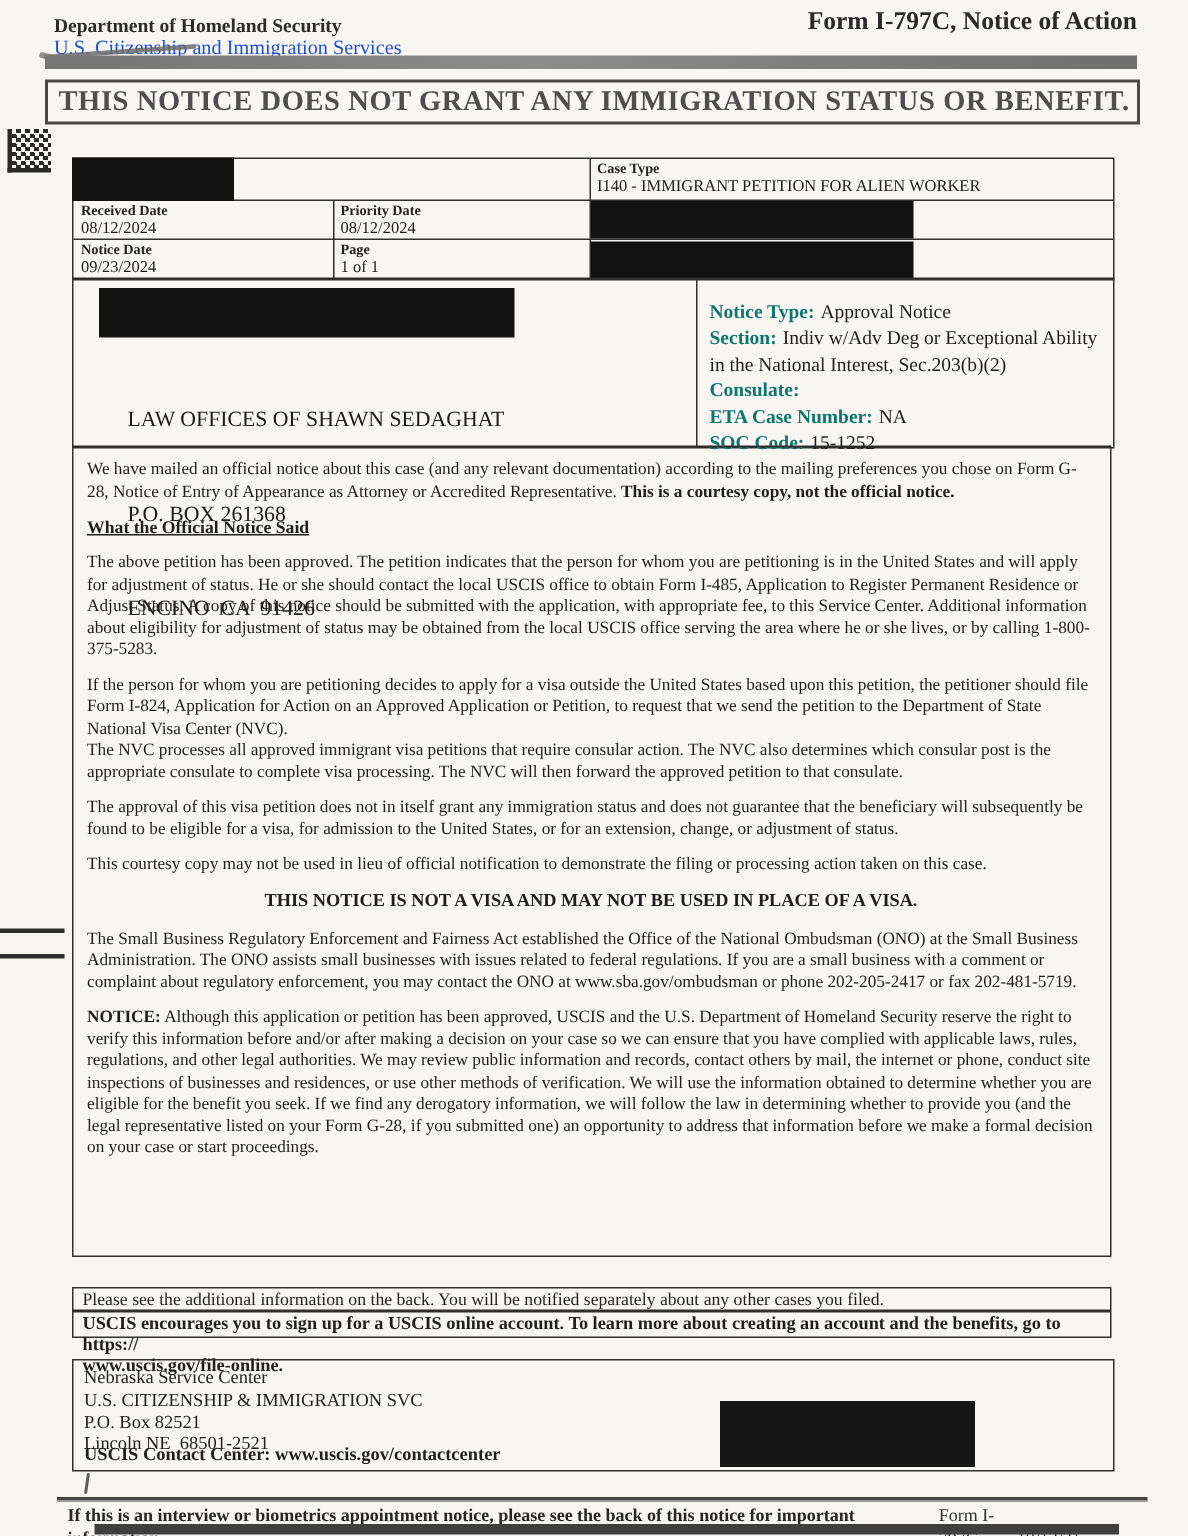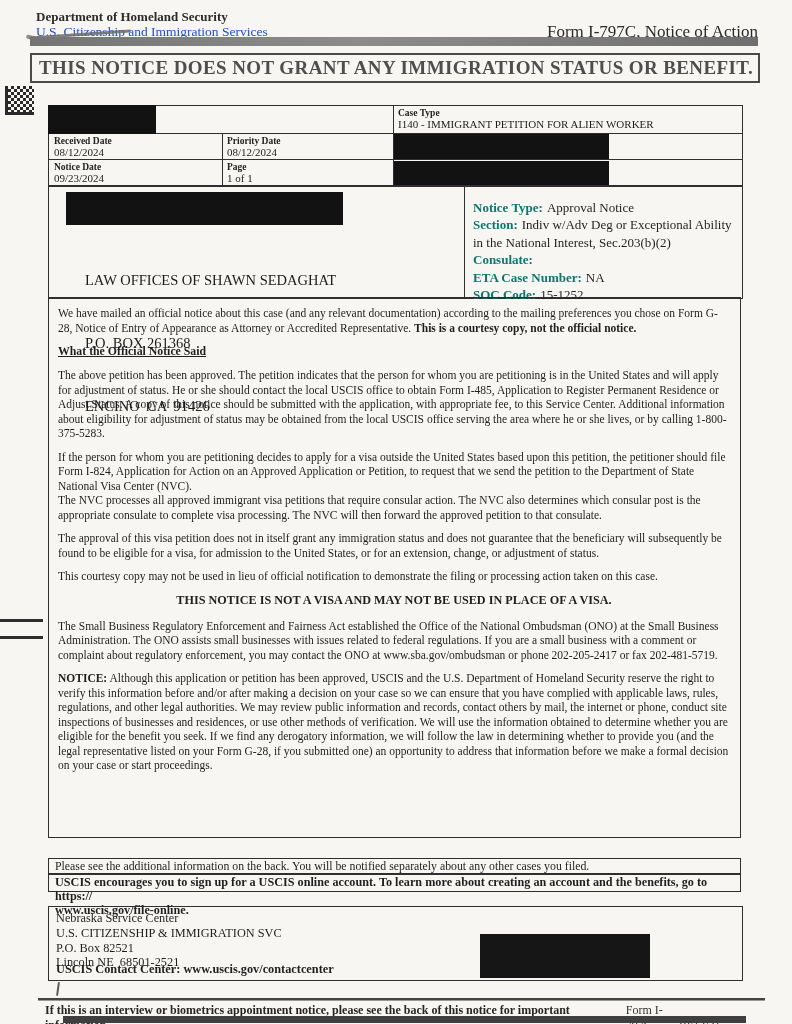--- a/index.html
+++ b/index.html
@@ -7,21 +7,21 @@
     position:relative; width:792px; height:1024px; margin:0 auto;
     background:#f7f6f3; overflow:hidden;
     font-family:"Liberation Serif", serif; color:#1f1f1f;
   }
   .abs { position:absolute; }
   .pre { white-space:pre-wrap; }
 
   
   .agency1 { left:36px; top:9px; font-size:13px; font-weight:bold; color:#2b2b2b; }
   .agency2 { left:36px; top:24px; font-size:13.5px; color:#1d4ed8; }
-  .form-title { right:34px; top:22px; font-size:17px; font-weight:normal; color:#2a2a2a; }
+  .form-title { right:34px; top:4px; font-size:17px; font-weight:bold; color:#2a2a2a; }
   .pen-strike { left:29px; top:33px; width:102px; height:3px; background:#6b6b6b;
     transform:rotate(-4deg); border-radius:2px; opacity:.85; }
   .pen-strike-blob { left:26px; top:36px; width:14px; height:4px; background:#777;
     transform:rotate(14deg); border-radius:2px; opacity:.8; }
   .gray-bar { left:30px; top:37px; width:728px; height:9px;
     background:linear-gradient(90deg,#747474,#8c8c8c 45%,#6f6f6f); }
   .banner { left:30px; top:53px; width:726px; height:26px;
     border:2px solid #4a4a4a; display:flex; align-items:center; }
   .banner span { font-size:19px; font-weight:bold; color:#4e4e4e;
     letter-spacing:.4px; padding-left:7px; }

